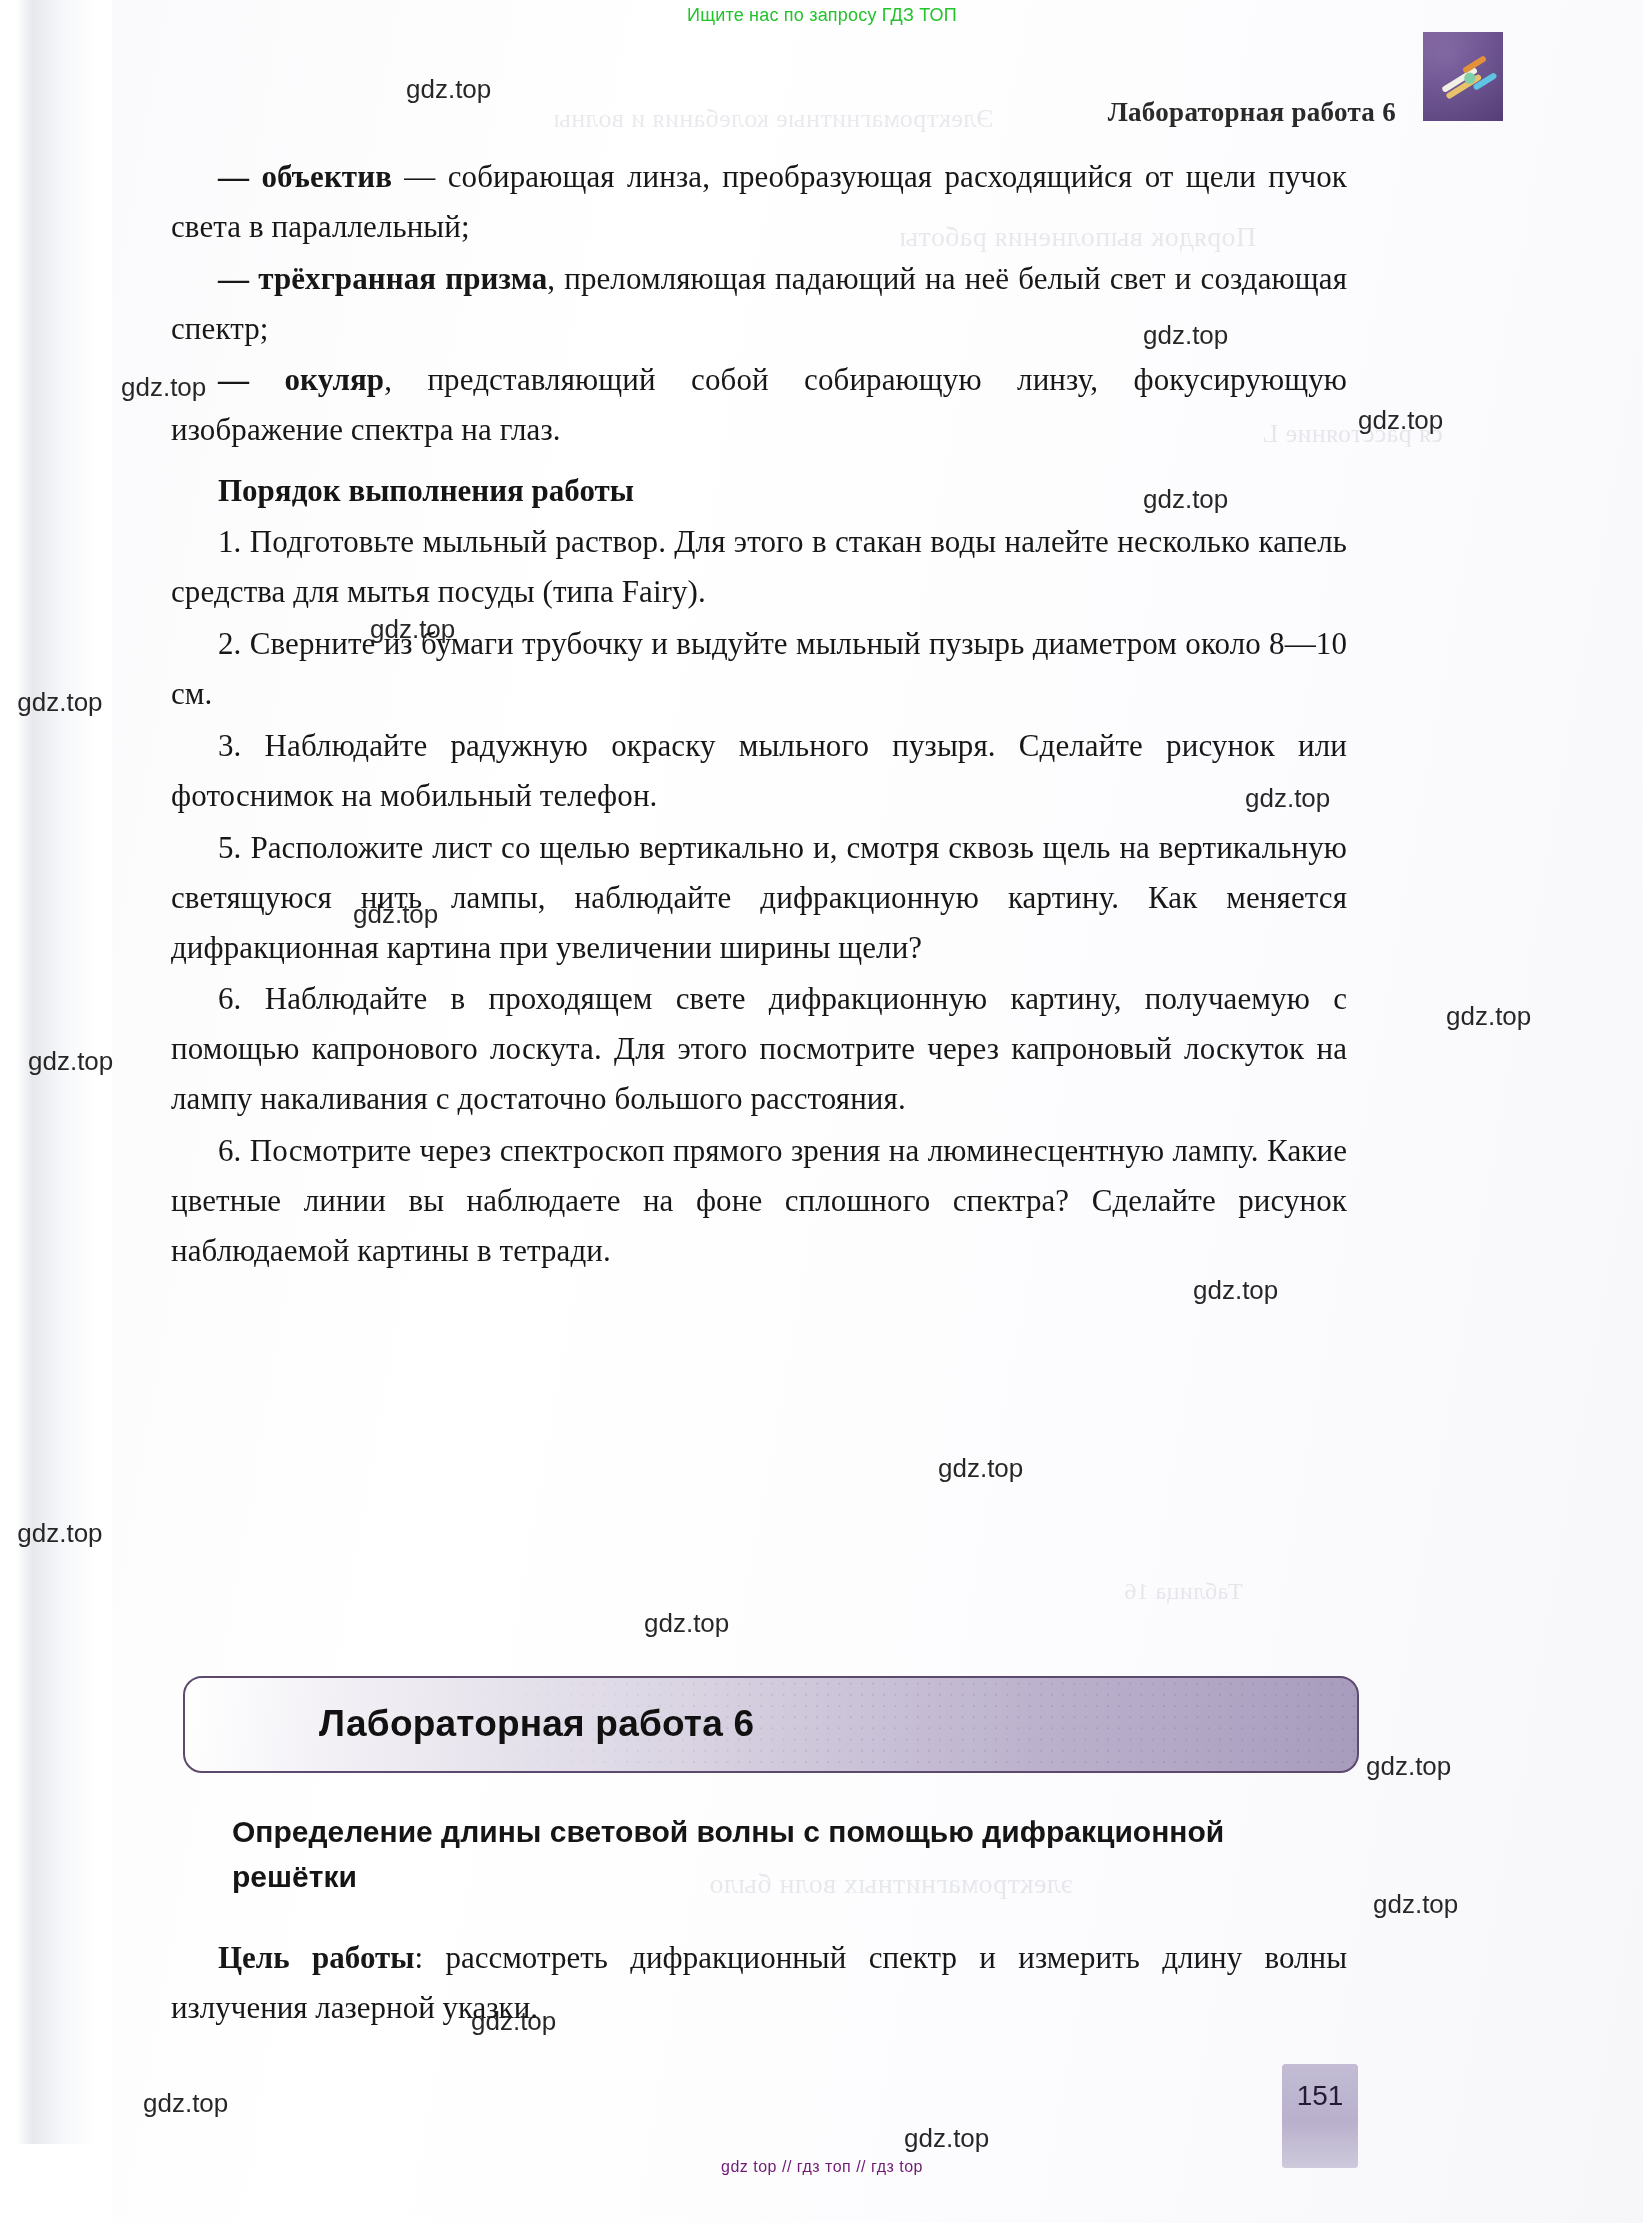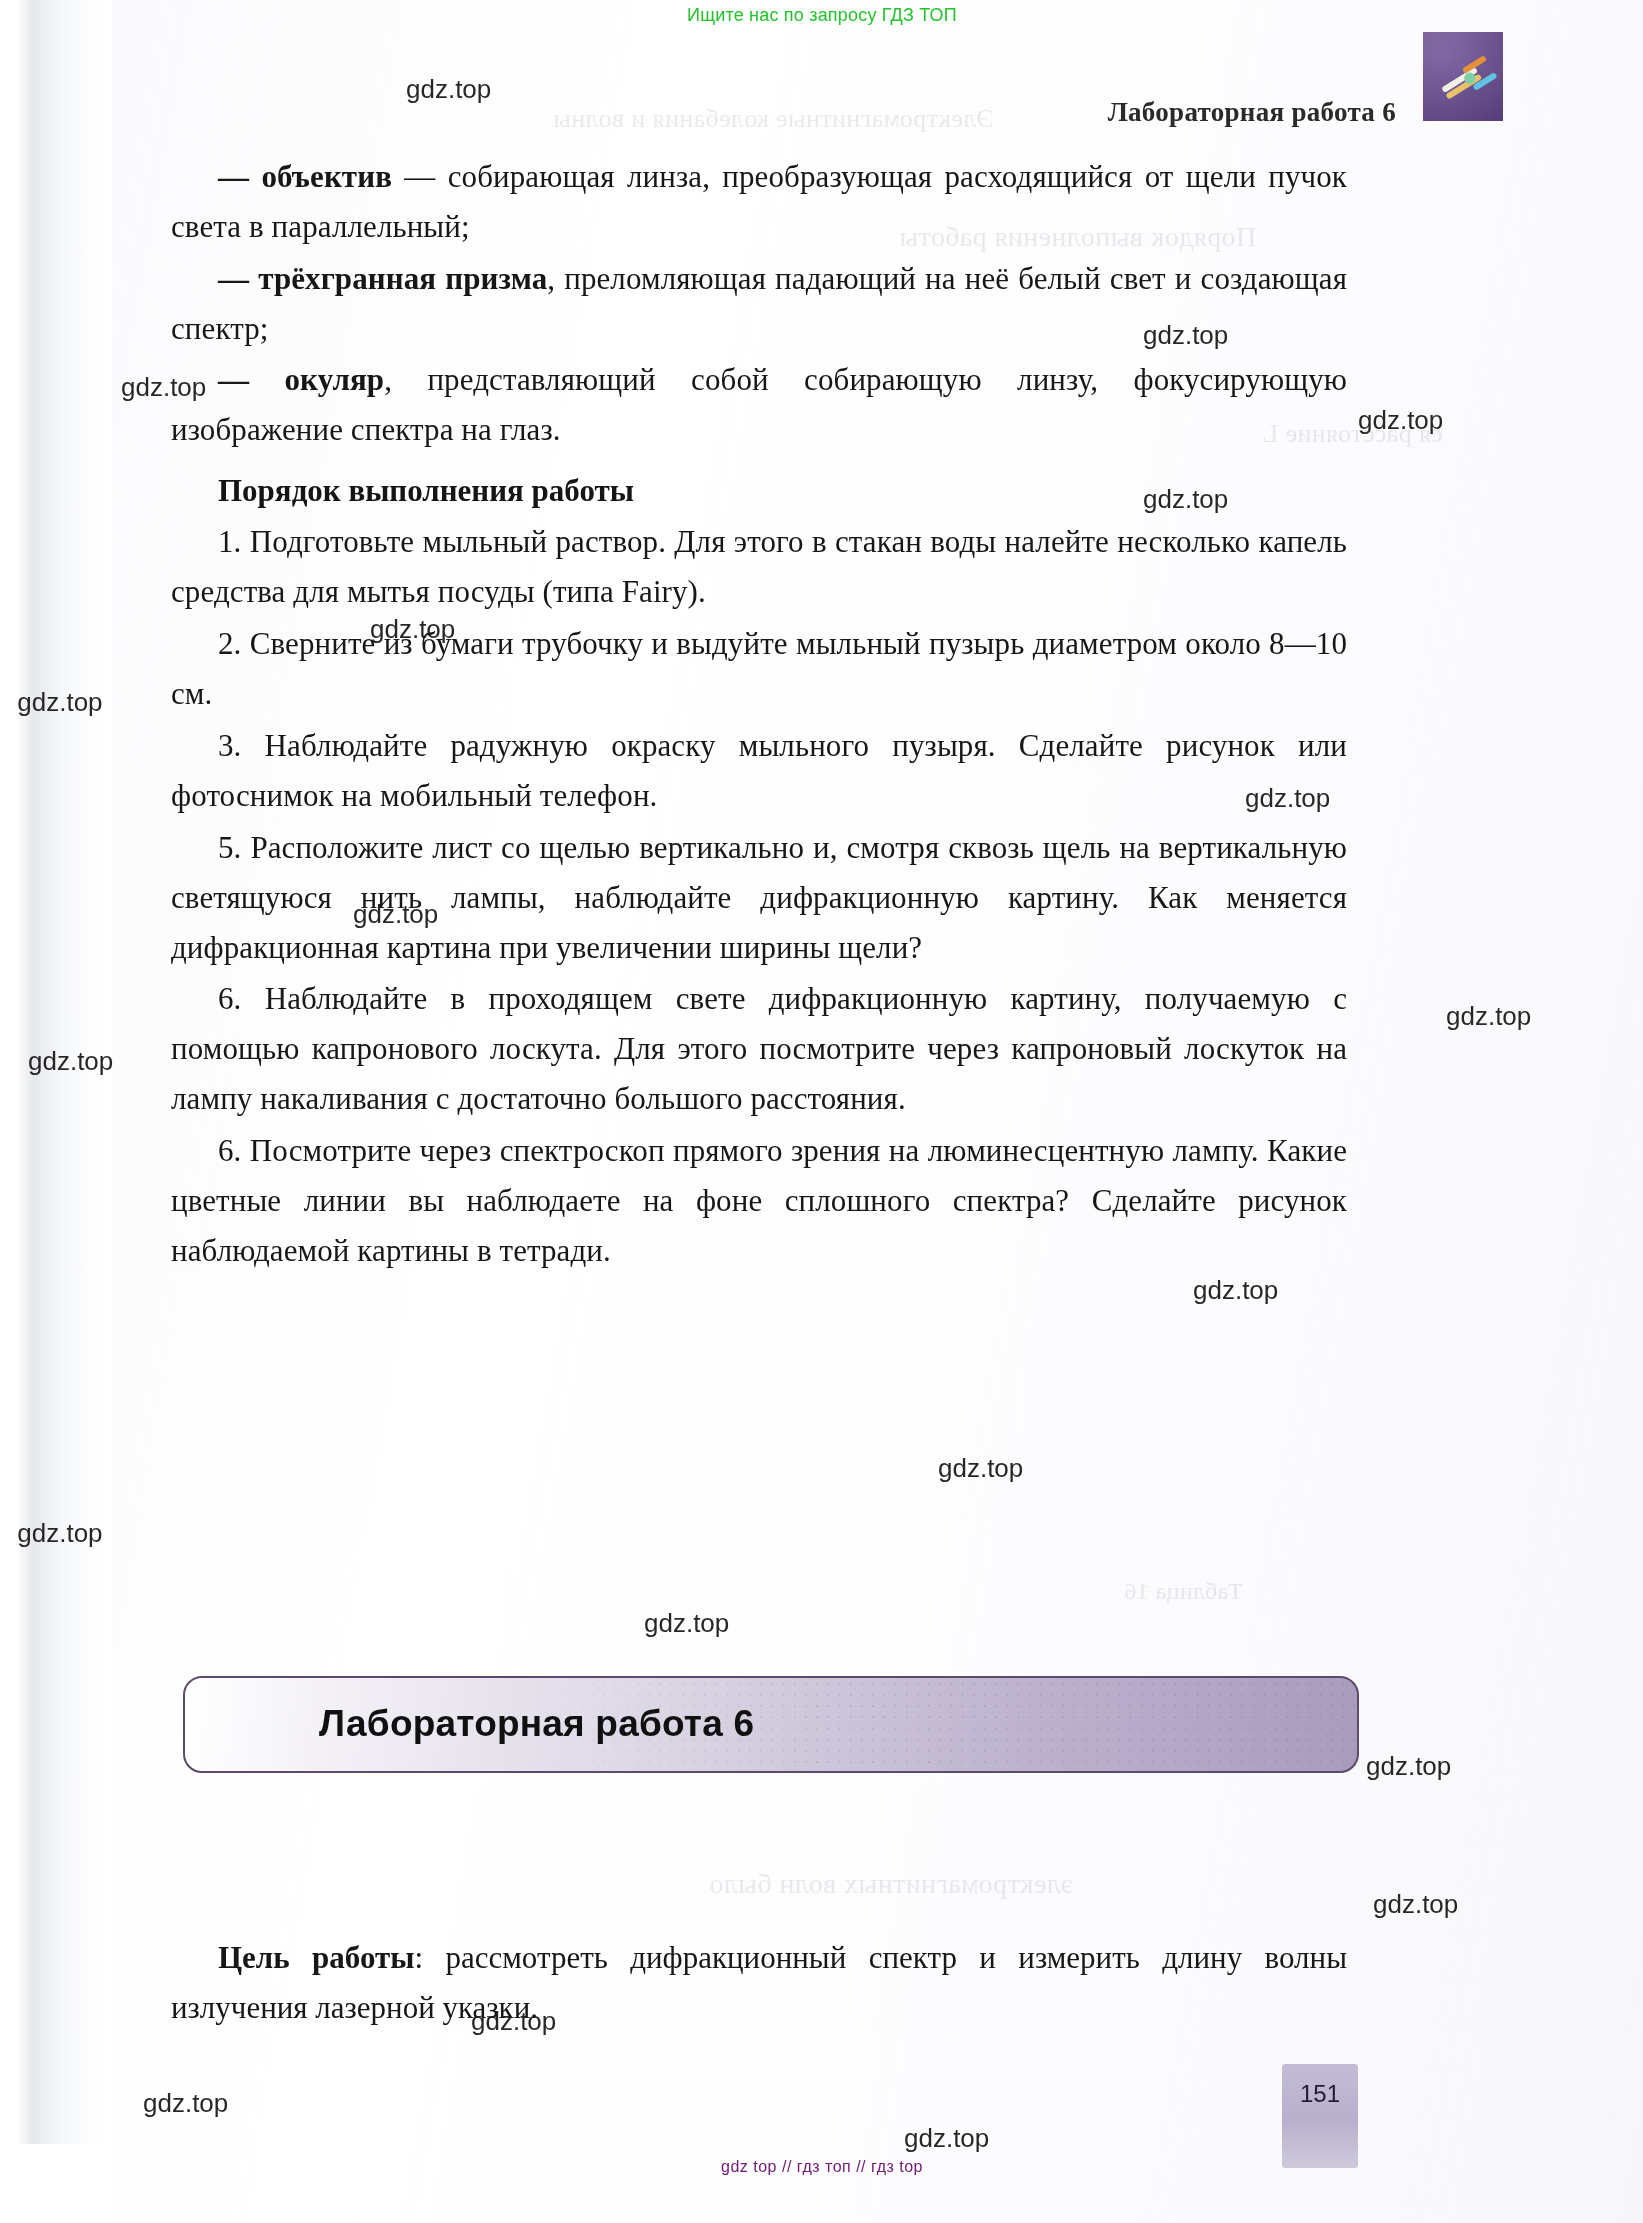--- a/index.html
+++ b/index.html
@@ -192,21 +192,21 @@
     height: 104px;
     background: linear-gradient(180deg,#c3bcd4 0%, #b9b1cc 55%, #cfc9dc 100%);
     border-radius: 3.5px;
   }
   .pagenum span {
     position: absolute;
     left: 0; right: 0;
     top: 15.6px;
     text-align: center;
     font-family: "Liberation Sans", sans-serif;
-    font-size: 24px;
+    font-size: 28px;
     color: #241a38;
   }
 
   
   .footer-mark {
     position: absolute;
     left: 0;
     top: 2158px;
     width: 1644px;
     text-align: center;
@@ -279,20 +279,21 @@
     <p class="t ind">5. Расположите лист со щелью вертикально и, смотря сквозь щель на вертикальную светящуюся нить лампы, наблюдайте дифракционную картину. Как меняется дифракционная картина при увеличении ширины щели?</p>
     <p class="t ind">6. Наблюдайте в проходящем свете дифракционную картину, получаемую с помощью капронового лоскута. Для этого посмотрите через капроновый лоскуток на лампу накаливания с достаточно большого расстояния.</p>
     <p class="t ind">6. Посмотрите через спектроскоп прямого зрения на люминесцентную лампу. Какие цветные линии вы наблюдаете на фоне сплошного спектра? Сделайте рисунок наблюдаемой картины в тетради.</p>
   </div>
 
   <div class="lab-banner">
     <div class="dots"></div>
     <div class="label">Лабораторная работа 6</div>
   </div>
 
+  <div class="lab-title">Определение длины световой волны с помощью дифракционной решётки</div>
 
   <div class="lab-aim">
     <p class="first">
       <b>Цель работы</b><span>: рассмотреть дифракционный спектр и измерить длину волны излучения лазерной указки.</span>
     </p>
   </div>
 
   <div class="pagenum">
     <span>151</span>
   </div>

